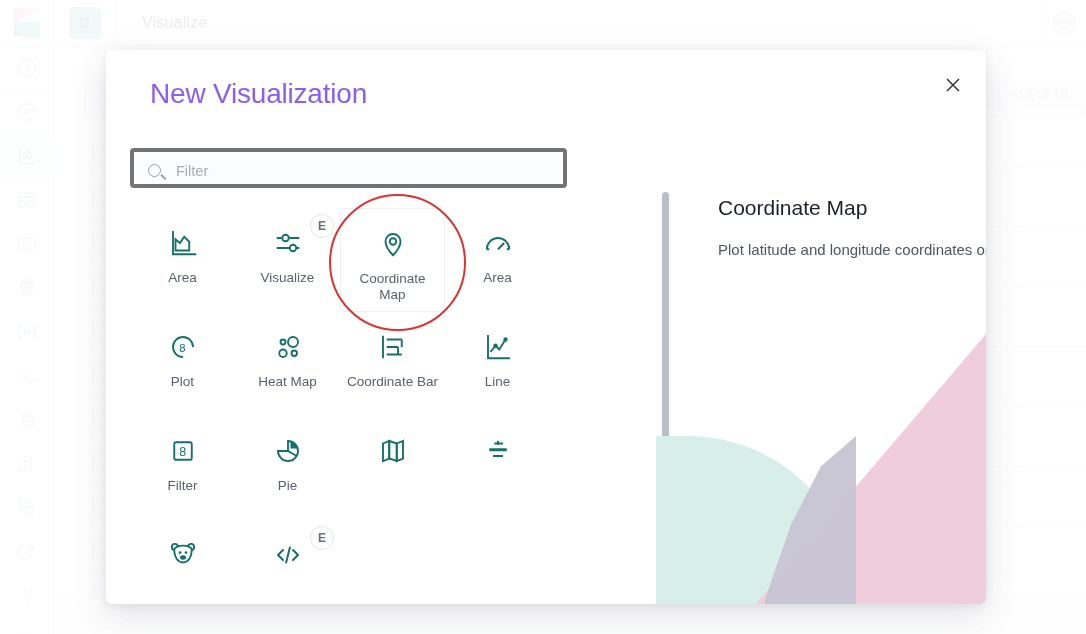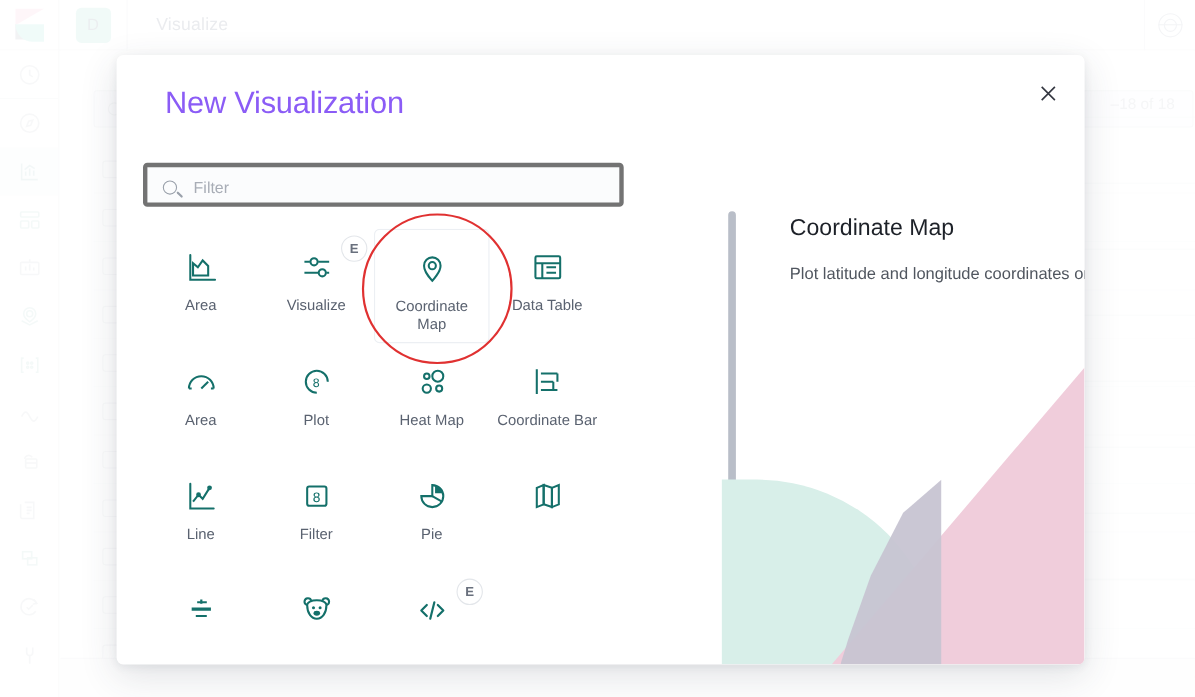--- a/index.html
+++ b/index.html
@@ -370,30 +370,20 @@
           <div class="vis-card selected">
             <div class="vis-ic">
               <svg width="30" height="30" viewBox="0 0 24 24" fill="none" stroke="#14706a" stroke-width="1.5">
                   <path d="M12 21s6-6.2 6-11a6 6 0 10-12 0c0 4.8 6 11 6 11z"></path>
                   <circle cx="12" cy="10" r="2.6"></circle>
                 </svg>
             </div>
             <div class="vis-label">Coordinate Map</div>
           </div>
 
-          <div class="vis-card">
-            <div class="vis-ic">
-              <svg width="30" height="30" viewBox="0 0 24 24" fill="none" stroke="#14706a" stroke-width="1.5">
-                  <rect x="3" y="4" width="18" height="16" rx="1"></rect>
-                  <path d="M3 9h18M8 9v11"></path>
-                  <path d="M11 12h7M11 16h7"></path>
-                </svg>
-            </div>
-            <div class="vis-label">Data Table</div>
-          </div>
 
           <div class="vis-card">
             <div class="vis-ic">
               <svg width="30" height="30" viewBox="0 0 24 24" fill="none" stroke="#14706a" stroke-width="1.5">
                   <path d="M3 17a9 9 0 0118 0"></path>
                   <path d="M12 17l5-5"></path>
                   <path d="M3 17h2M19 17h2"></path>
                 </svg>
             </div>
             <div class="vis-label">Area</div>

